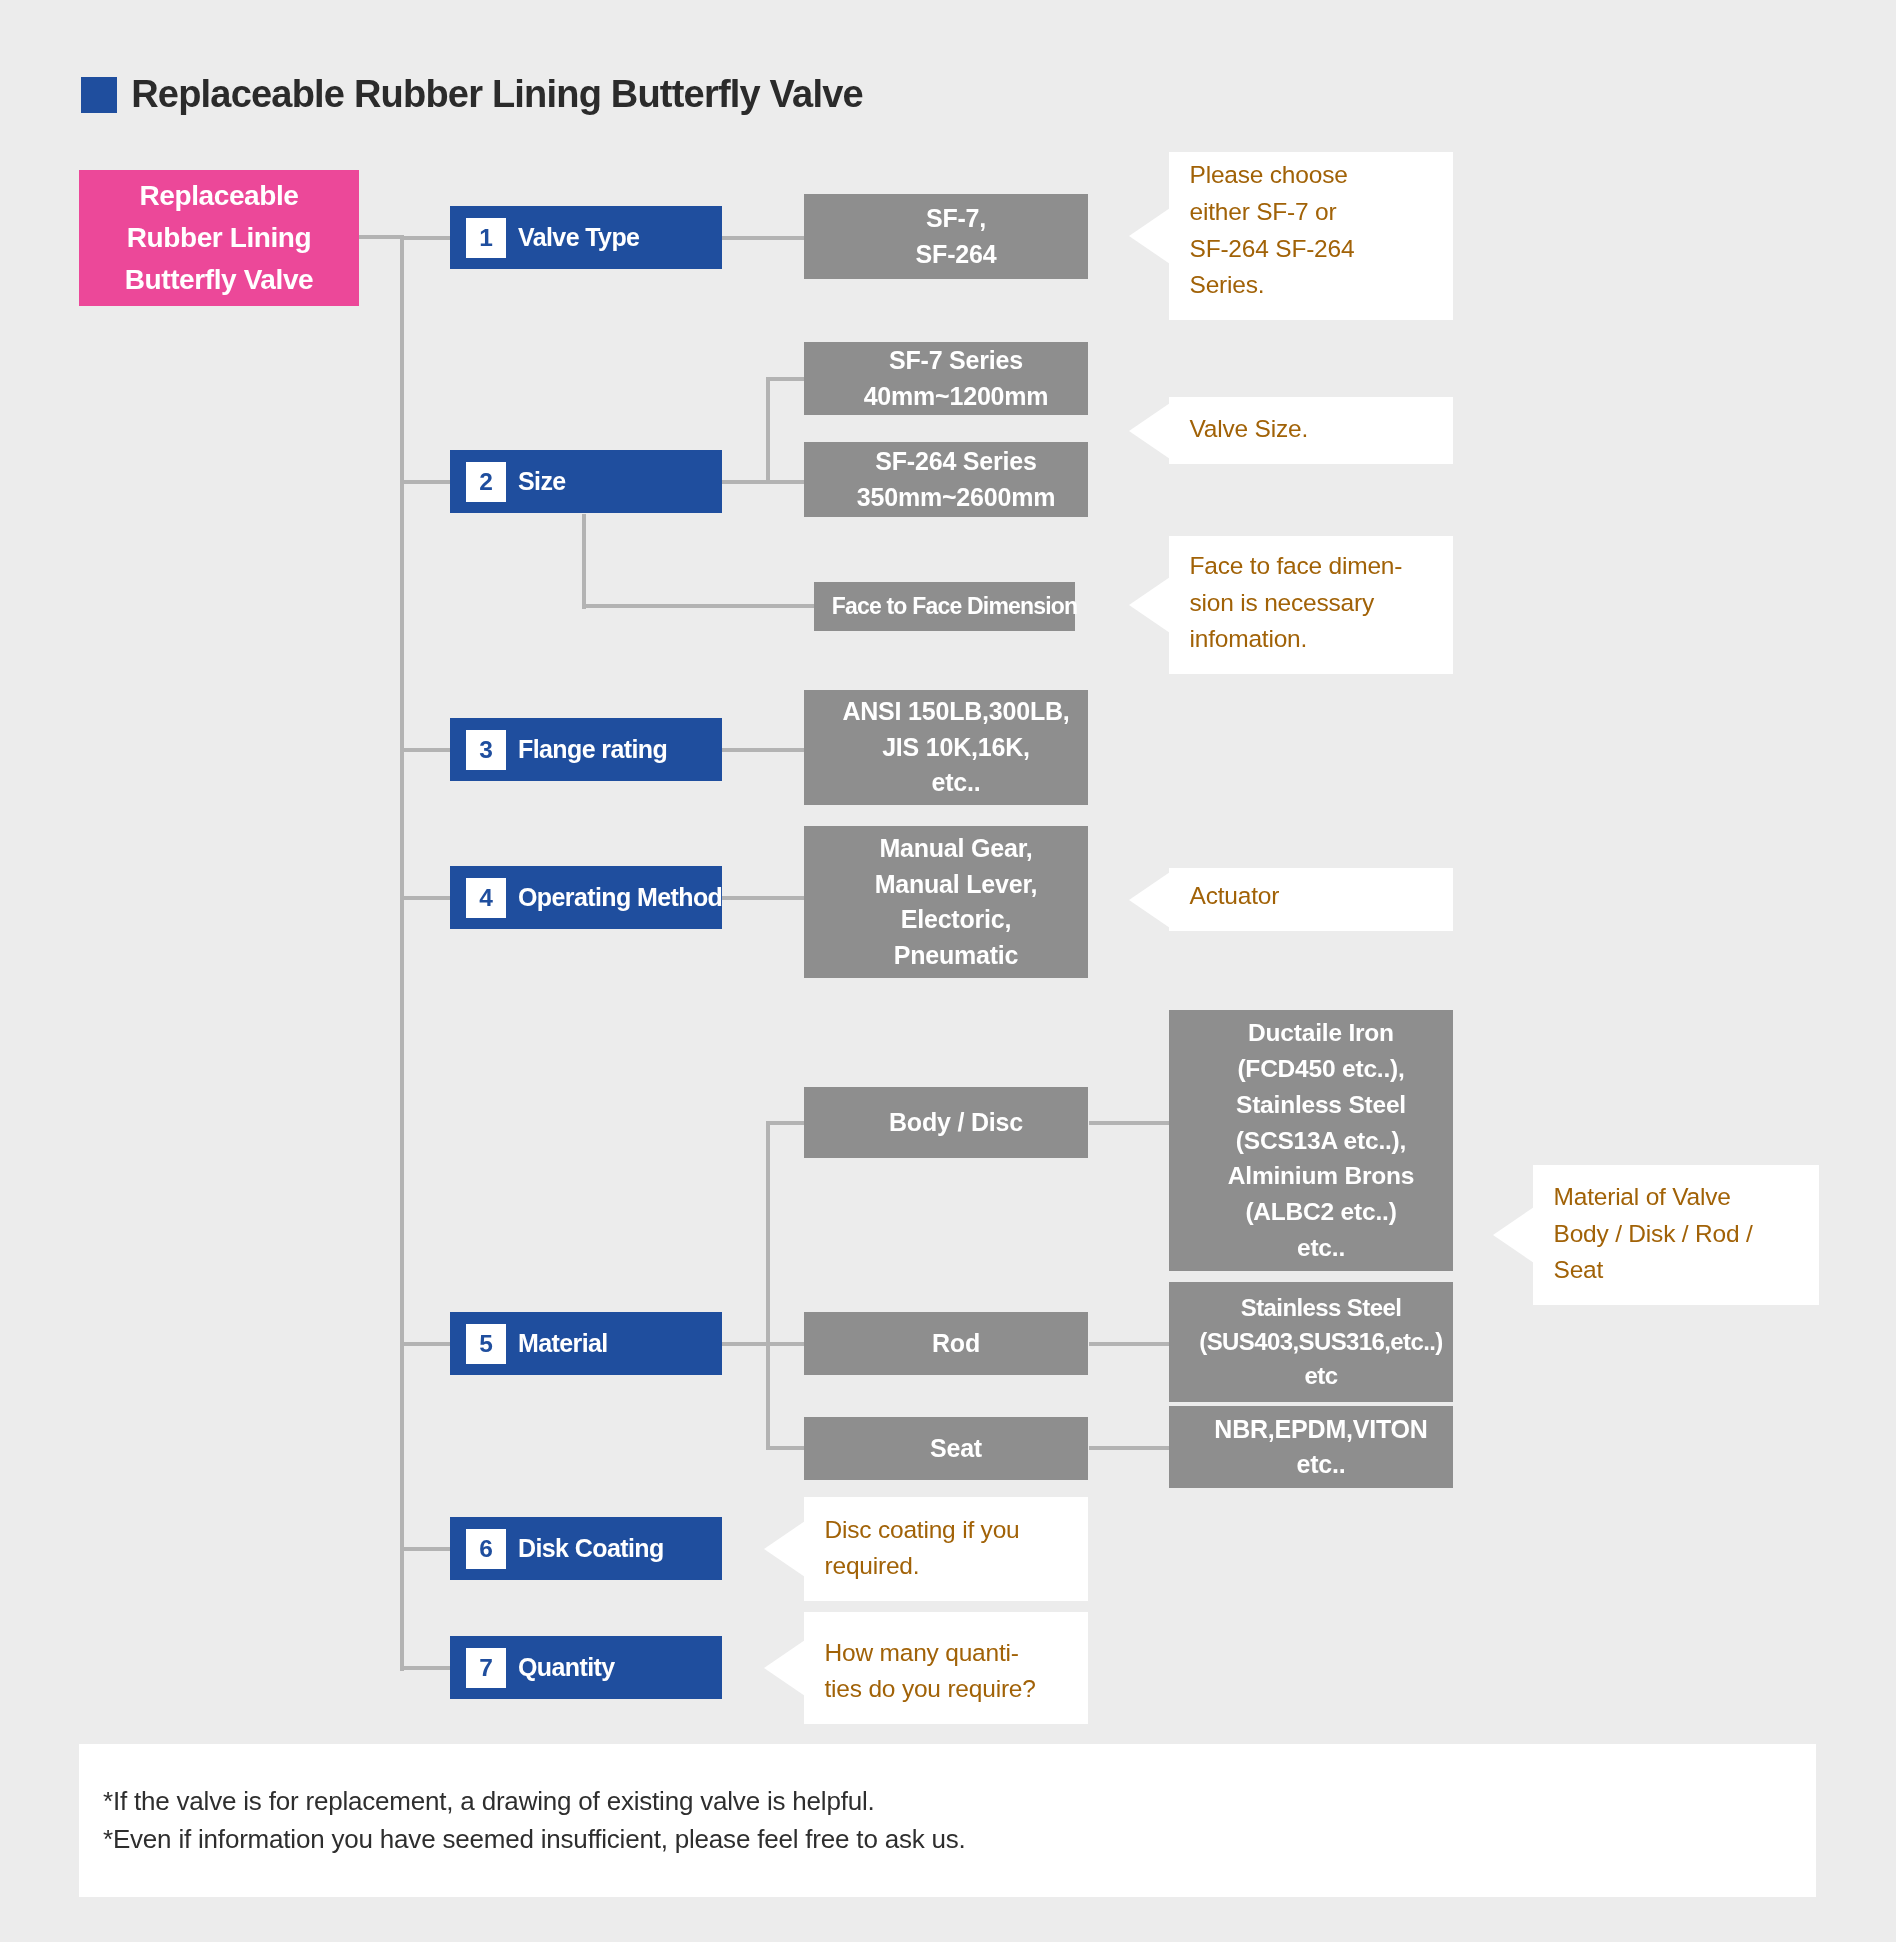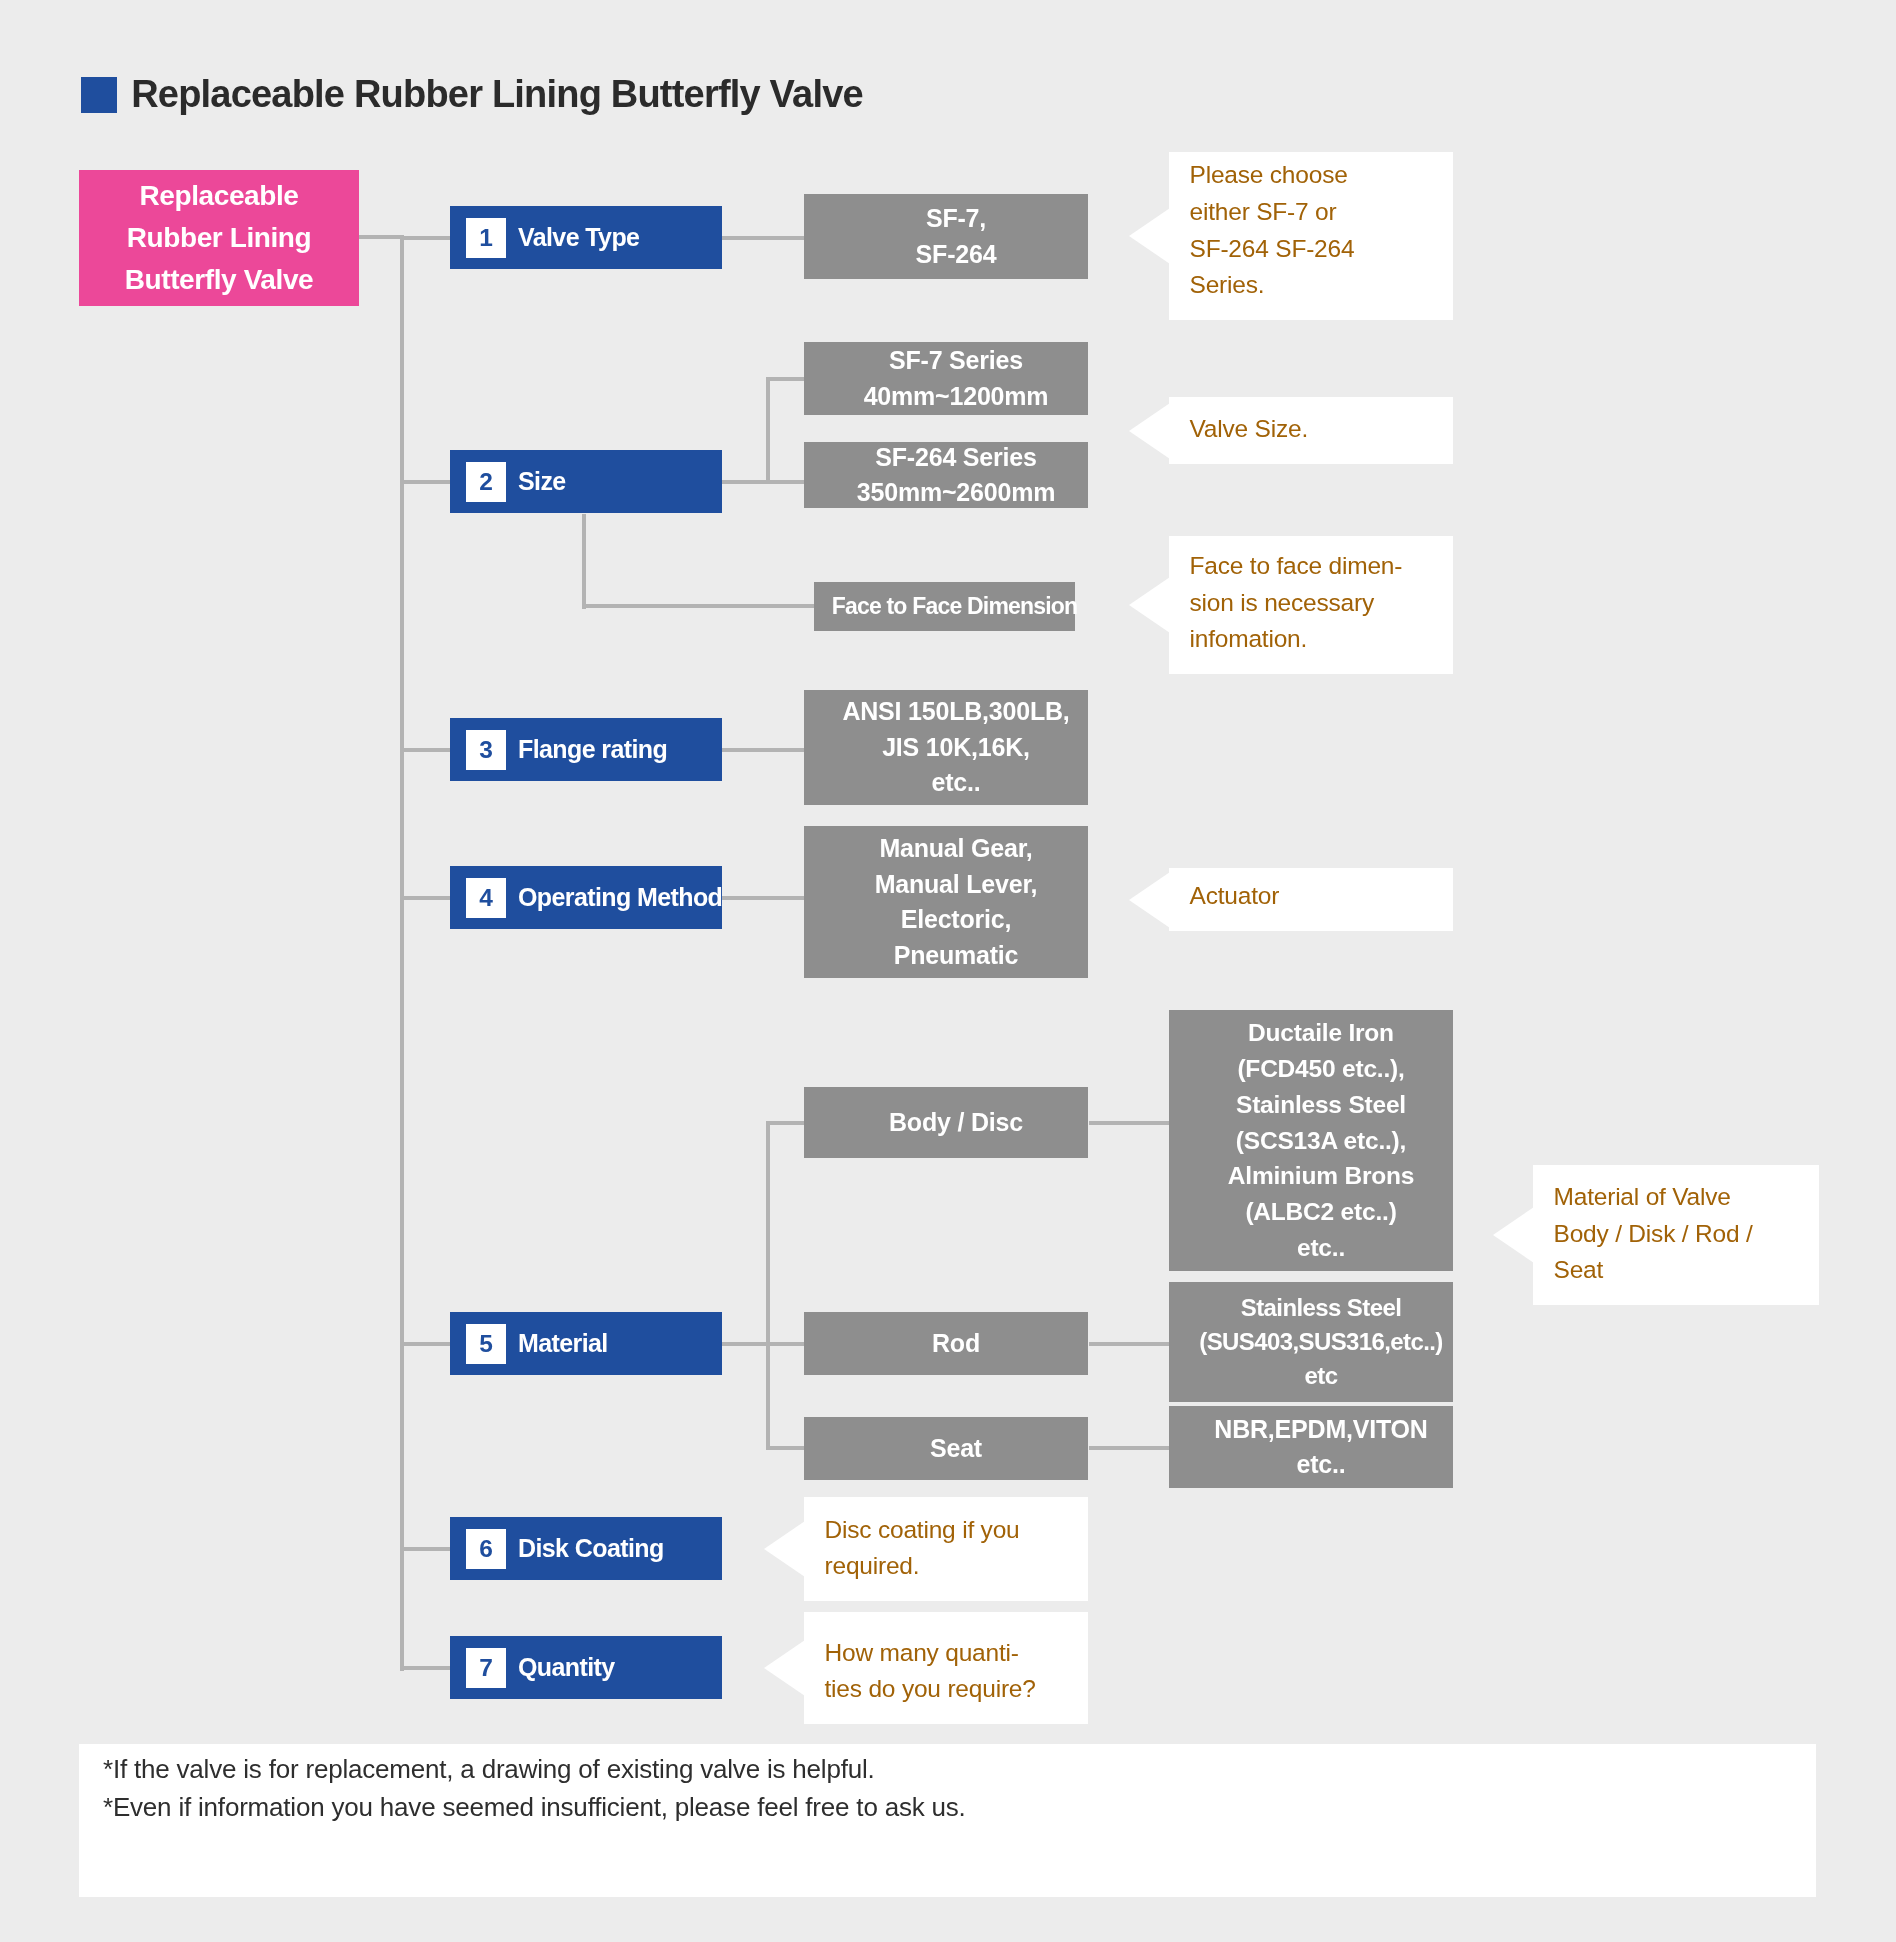--- a/index.html
+++ b/index.html
@@ -59,21 +59,21 @@
     border-color:transparent #ffffff transparent transparent;
     left:-40px;
   }
 
   
   .line{position:absolute;background:#b3b3b3;}
 
   
   .footnote-box{
     left:79px;top:1744px;width:1737px;height:153px;background:#ffffff;
-    padding:6px 24px;color:#2e2e2e;font-size:26px;line-height:1.48;
+    padding:38px 24px;color:#2e2e2e;font-size:26px;line-height:1.48;
     letter-spacing:-0.2px;
   }
 </style>
 </head>
 <body>
 
 <div class="line" style="left:357px;top:235px;width:46px;height:4px;"></div>
 <div class="line" style="left:400px;top:235px;width:4px;height:1436px;"></div>
 
 <div class="line" style="left:400px;top:236px;width:50px;height:4px;"></div>
@@ -140,21 +140,21 @@
 </div>
 <div class="abs step" style="top:1636px;">
   <div class="badge">7</div>
   <div class="step-label">Quantity</div>
 </div>
 
 <div class="abs gray-box" style="left:804px;top:194px;width:284px;height:85px;">SF-7,
 SF-264</div>
 <div class="abs gray-box" style="left:804px;top:342px;width:284px;height:73px;">SF-7 Series
 40mm~1200mm</div>
-<div class="abs gray-box" style="left:804px;top:442px;width:284px;height:66px;">SF-264 Series
+<div class="abs gray-box" style="left:804px;top:442px;width:284px;height:75px;">SF-264 Series
 350mm~2600mm</div>
 <div class="abs gray-box" style="left:814px;top:582px;width:261px;height:49px;font-size:23px;letter-spacing:-0.8px;white-space:nowrap;">Face to Face Dimension</div>
 <div class="abs gray-box" style="left:804px;top:690px;width:284px;height:115px;">ANSI 150LB,300LB,
 JIS 10K,16K,
 etc..</div>
 <div class="abs gray-box" style="left:804px;top:826px;width:284px;height:152px;">Manual Gear,
 Manual Lever,
 Electoric,
 Pneumatic</div>
 <div class="abs gray-box" style="left:804px;top:1087px;width:284px;height:71px;">Body / Disc</div>

